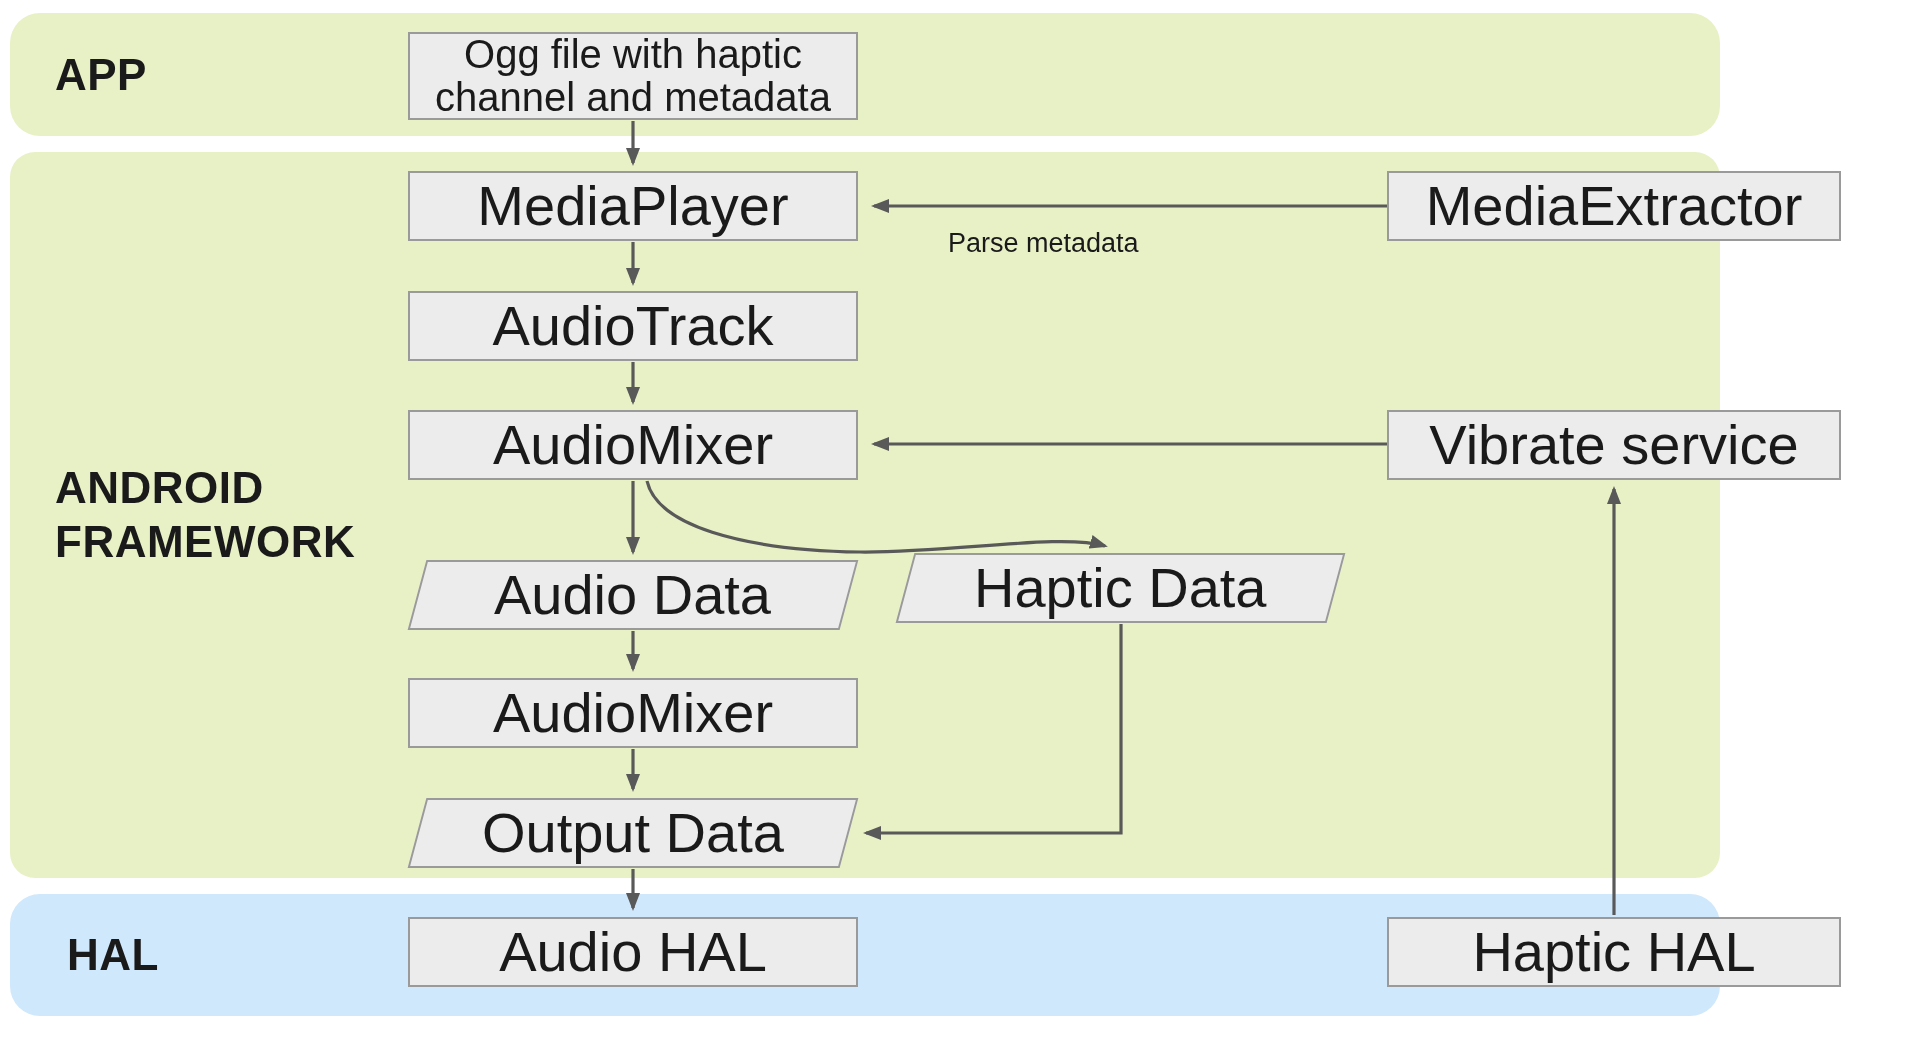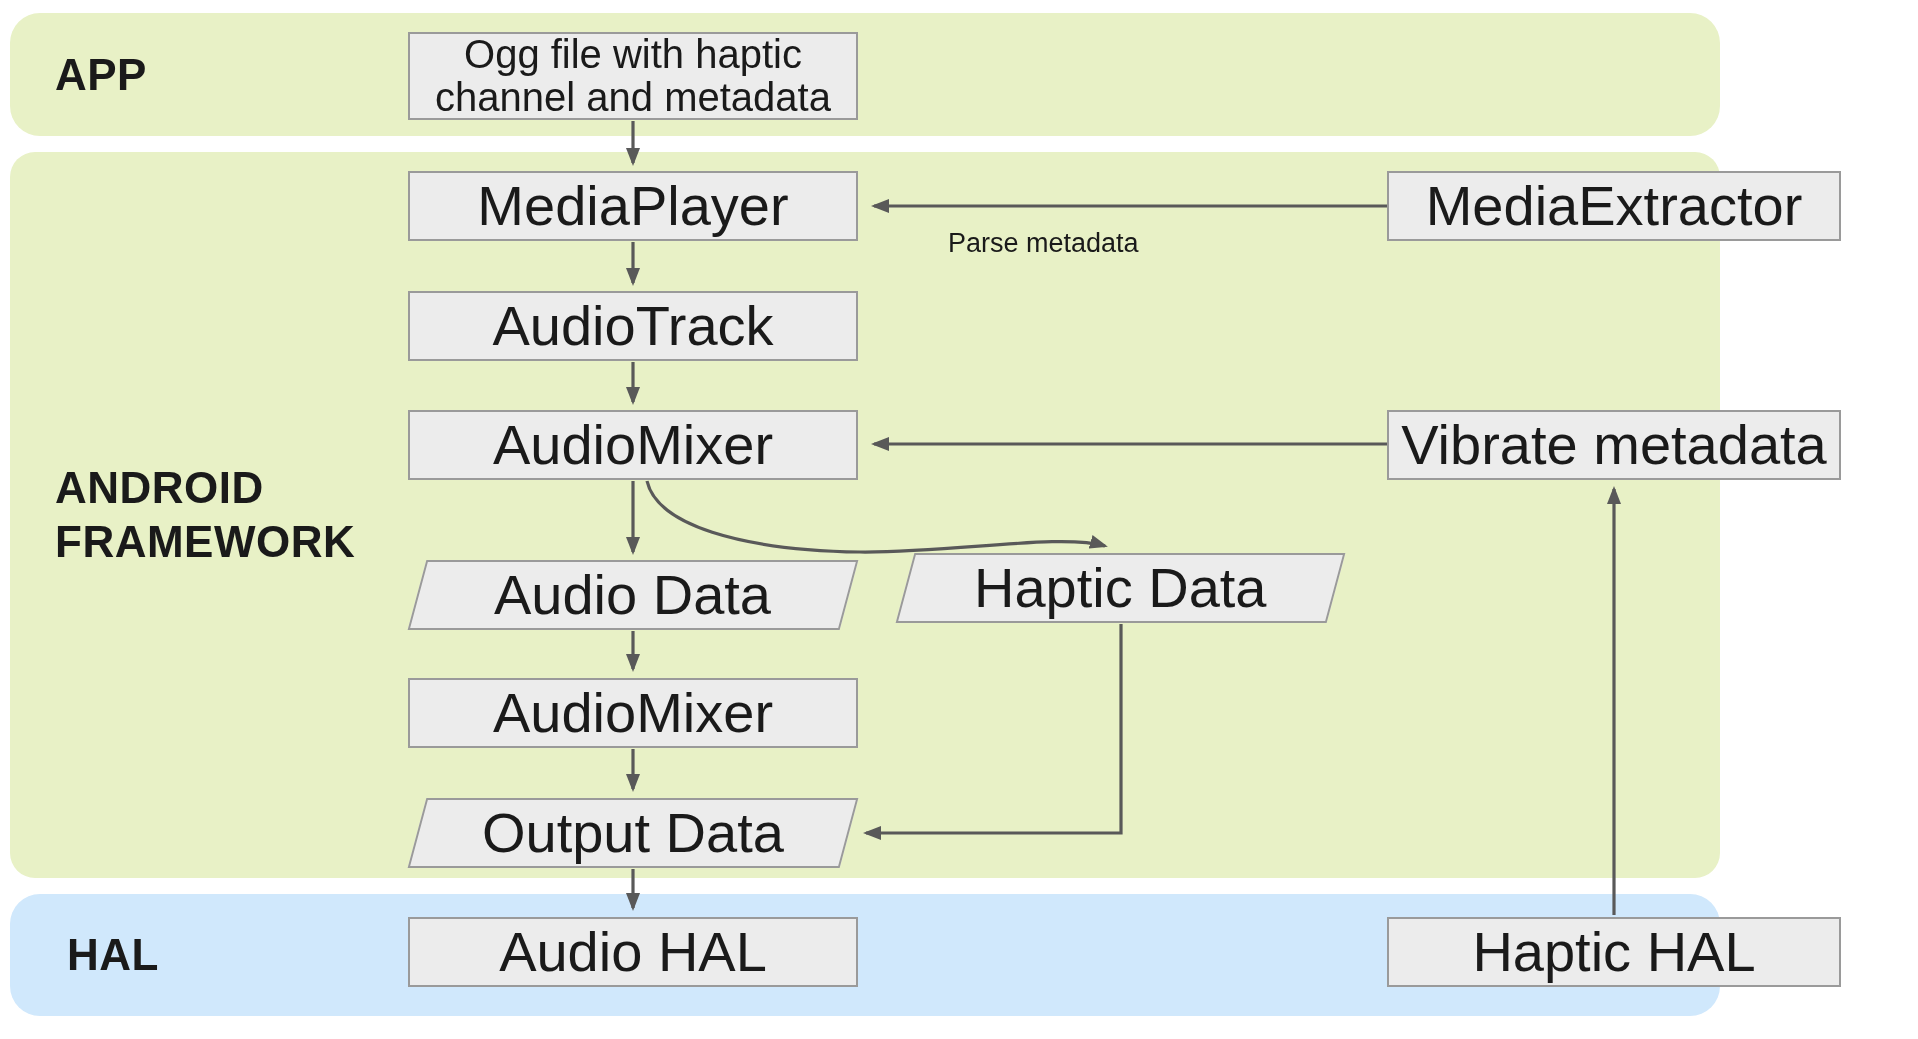--- a/index.html
+++ b/index.html
@@ -123,21 +123,21 @@
 
   <div class="node rect" style="left:408px; top:291px; width:450px; height:70px;">
     <span class="node-label">AudioTrack</span>
   </div>
 
   <div class="node rect" style="left:408px; top:410px; width:450px; height:70px;">
     <span class="node-label">AudioMixer</span>
   </div>
 
   <div class="node rect" style="left:1387px; top:410px; width:454px; height:70px;">
-    <span class="node-label">Vibrate metadata</span>
+    <span class="node-label">Vibrate service</span>
   </div>
 
   <div class="node para" style="left:417px; top:560px; width:432px; height:70px;">
     <span class="node-label">Audio Data</span>
   </div>
 
   <div class="node para" style="left:905px; top:553px; width:431px; height:70px;">
     <span class="node-label">Haptic Data</span>
   </div>
 

